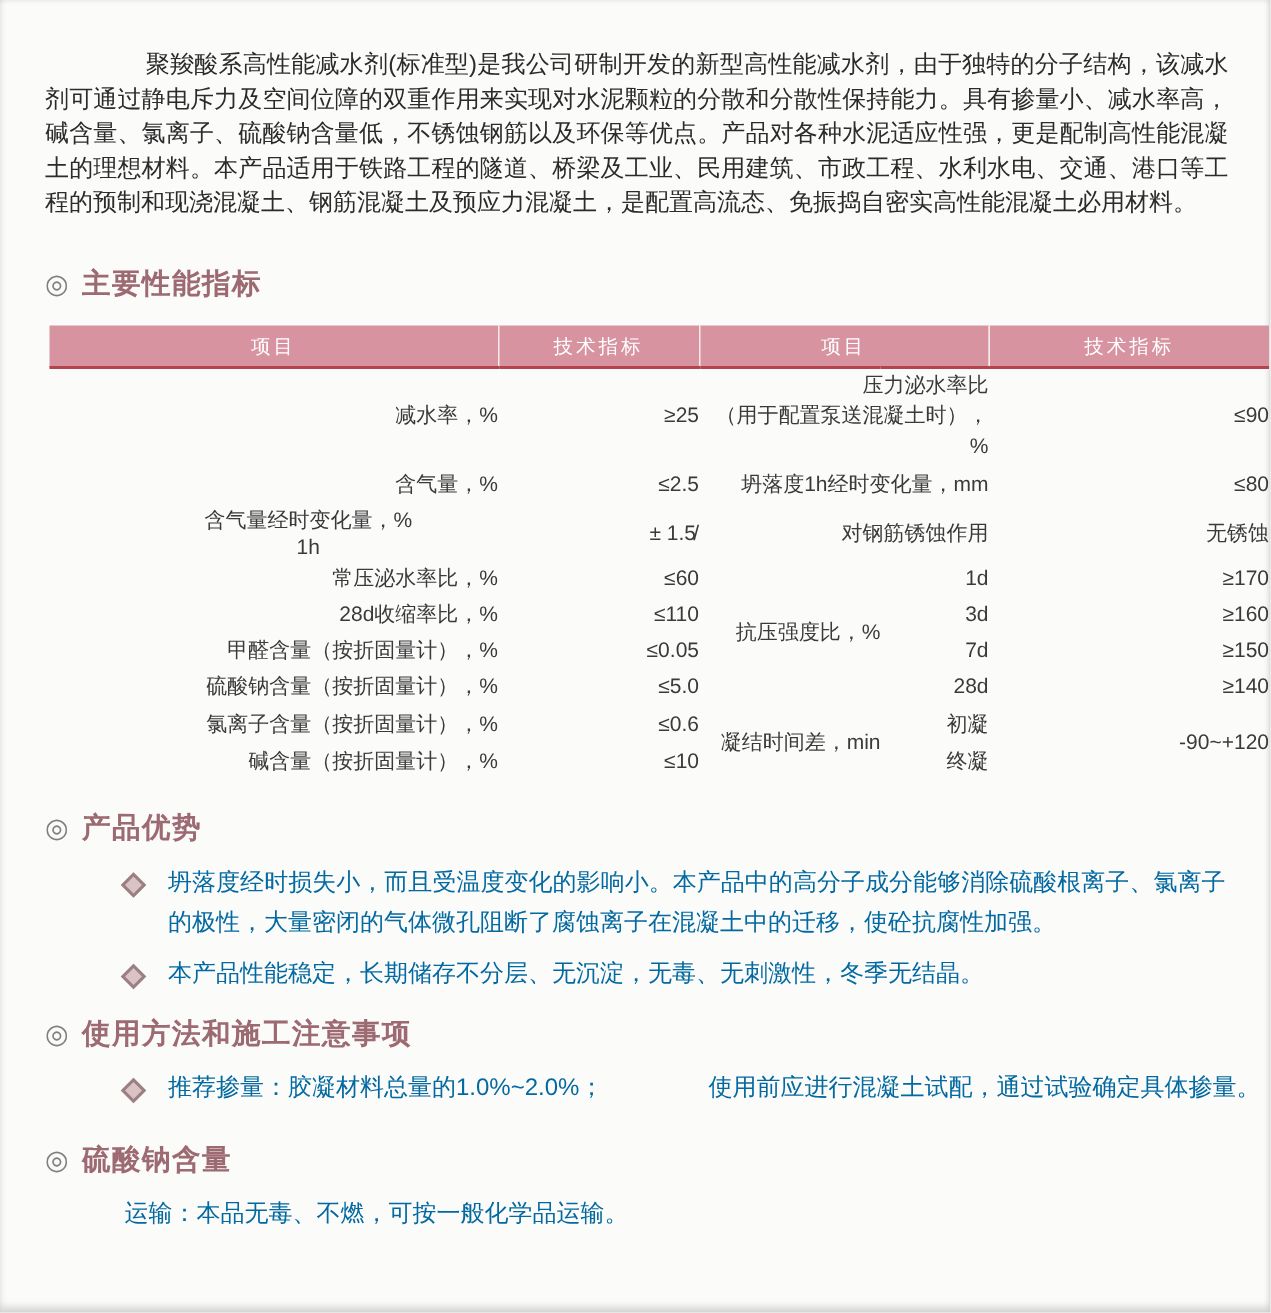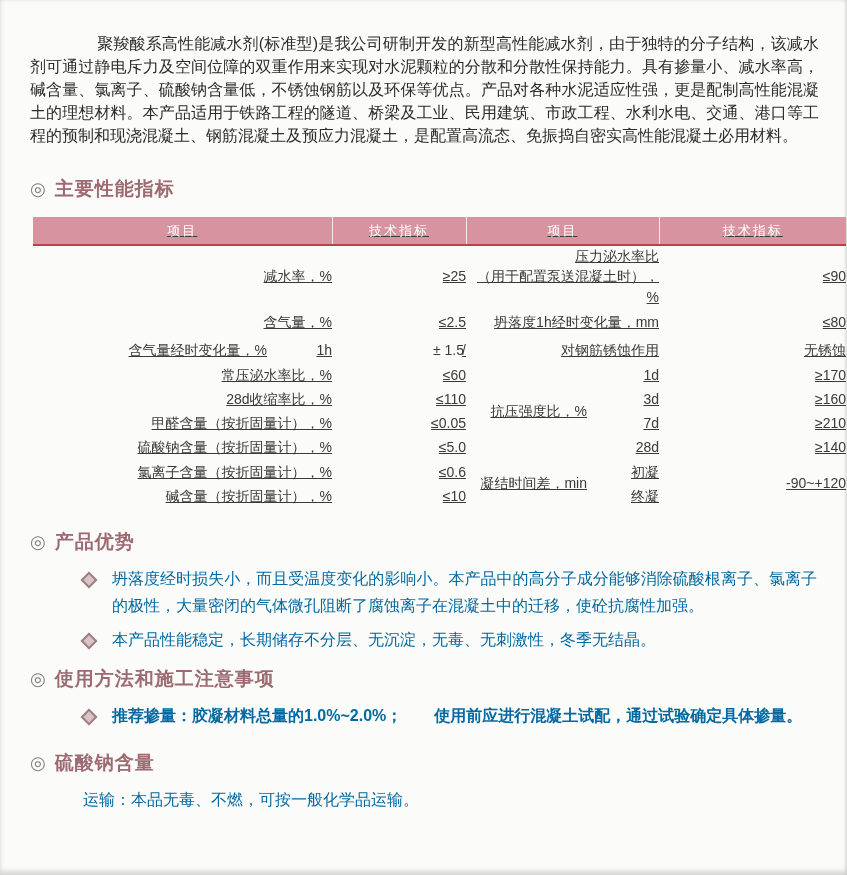--- a/index.html
+++ b/index.html
@@ -22,54 +22,54 @@
   
   .sec-h{display:flex;align-items:center;gap:9px;font-weight:bold;color:#9c6a70;font-size:19px;letter-spacing:1px;}
   .sec-h .marker{color:#7f7f7f;font-weight:normal;font-size:18px;letter-spacing:0;}
   .sec-1{margin-top:29px;}
   .sec-2{margin-top:21px;}
   .sec-3{margin-top:13px;}
   .sec-4{margin-top:21px;}
   
   table.perf{
     border-collapse:collapse;table-layout:fixed;width:813px;margin:15px 0 0 3px;
-    font-size:14px;color:#3a3a3a;text-decoration:underline;
+    font-size:14px;color:#3a3a3a;
   }
   table.perf thead th{
     background:#d794a0;color:#ffffff;font-weight:normal;font-size:13px;
     height:25px;letter-spacing:2px;
     border-bottom:2px solid #b5434e;
   }
   table.perf thead th + th{border-left:1px solid rgba(255,255,255,.8);}
   table.perf td{text-align:right;vertical-align:middle;padding:0;line-height:1.3;}
   tr.h40 td{height:40px;}
   tr.h30 td{height:30px;}
   tr.h26 td{height:26px;}
   tr.h24 td{height:24px;}
   tr.h23 td{height:23px;}
   td.flexcell{ }
-  .flexwrap{display:flex;align-items:center;padding-left:46px;}
+  .flexwrap{display:flex;align-items:center;padding-left:46px;flex-direction:column;}
   .flexwrap .lbl{margin:0 auto;}
   .flexwrap .sub1h{flex:none;}
   td.relcell{position:relative;}
   td.relcell .pm{position:absolute;right:2px;top:50%;transform:translateY(-50%);}
   .twoline div{line-height:1.45;}
   
   ul.bullets{list-style:none;margin:10px 0 0;padding:0 2px 0 53px;}
   ul.bullets li{
     display:flex;gap:17px;align-items:flex-start;
     font-size:16px;line-height:27px;color:#0369a1;text-align:justify;
     margin:0 0 7px;
   }
   .diamond{
     flex:none;width:8px;height:8px;margin-top:9px;
     background:#d9c3c5;border:2px solid #9b7f82;
     transform:rotate(45deg);
   }
-  .usage-line{display:flex;gap:32px;flex-wrap:nowrap;white-space:nowrap;font-weight:bold;}
+  .usage-line{display:flex;gap:70px;flex-wrap:nowrap;white-space:nowrap;}
   ul.pack li{line-height:28px;margin-bottom:1px;}
 </style>
 </head>
 <body>
 
 <div class="page">
 
   <p class="intro">聚羧酸系高性能减水剂(标准型)是我公司研制开发的新型高性能减水剂，由于独特的分子结构，该减水剂可通过静电斥力及空间位障的双重作用来实现对水泥颗粒的分散和分散性保持能力。具有掺量小、减水率高，碱含量、氯离子、硫酸钠含量低，不锈蚀钢筋以及环保等优点。产品对各种水泥适应性强，更是配制高性能混凝土的理想材料。本产品适用于铁路工程的隧道、桥梁及工业、民用建筑、市政工程、水利水电、交通、港口等工程的预制和现浇混凝土、钢筋混凝土及预应力混凝土，是配置高流态、免振捣自密实高性能混凝土必用材料。</p>
 
   <div class="sec-h sec-1">
@@ -133,21 +133,21 @@
       <tr class="h24">
         <td>28d收缩率比，%</td>
         <td>≤110</td>
         <td>3d</td>
         <td>≥160</td>
       </tr>
       <tr class="h24">
         <td>甲醛含量（按折固量计），%</td>
         <td>≤0.05</td>
         <td>7d</td>
-        <td>≥210</td>
+        <td>≥150</td>
       </tr>
       <tr class="h24">
         <td>硫酸钠含量（按折固量计），%</td>
         <td>≤5.0</td>
         <td>28d</td>
         <td>≥140</td>
       </tr>
       <tr class="h26">
         <td>氯离子含量（按折固量计），%</td>
         <td>≤0.6</td>

